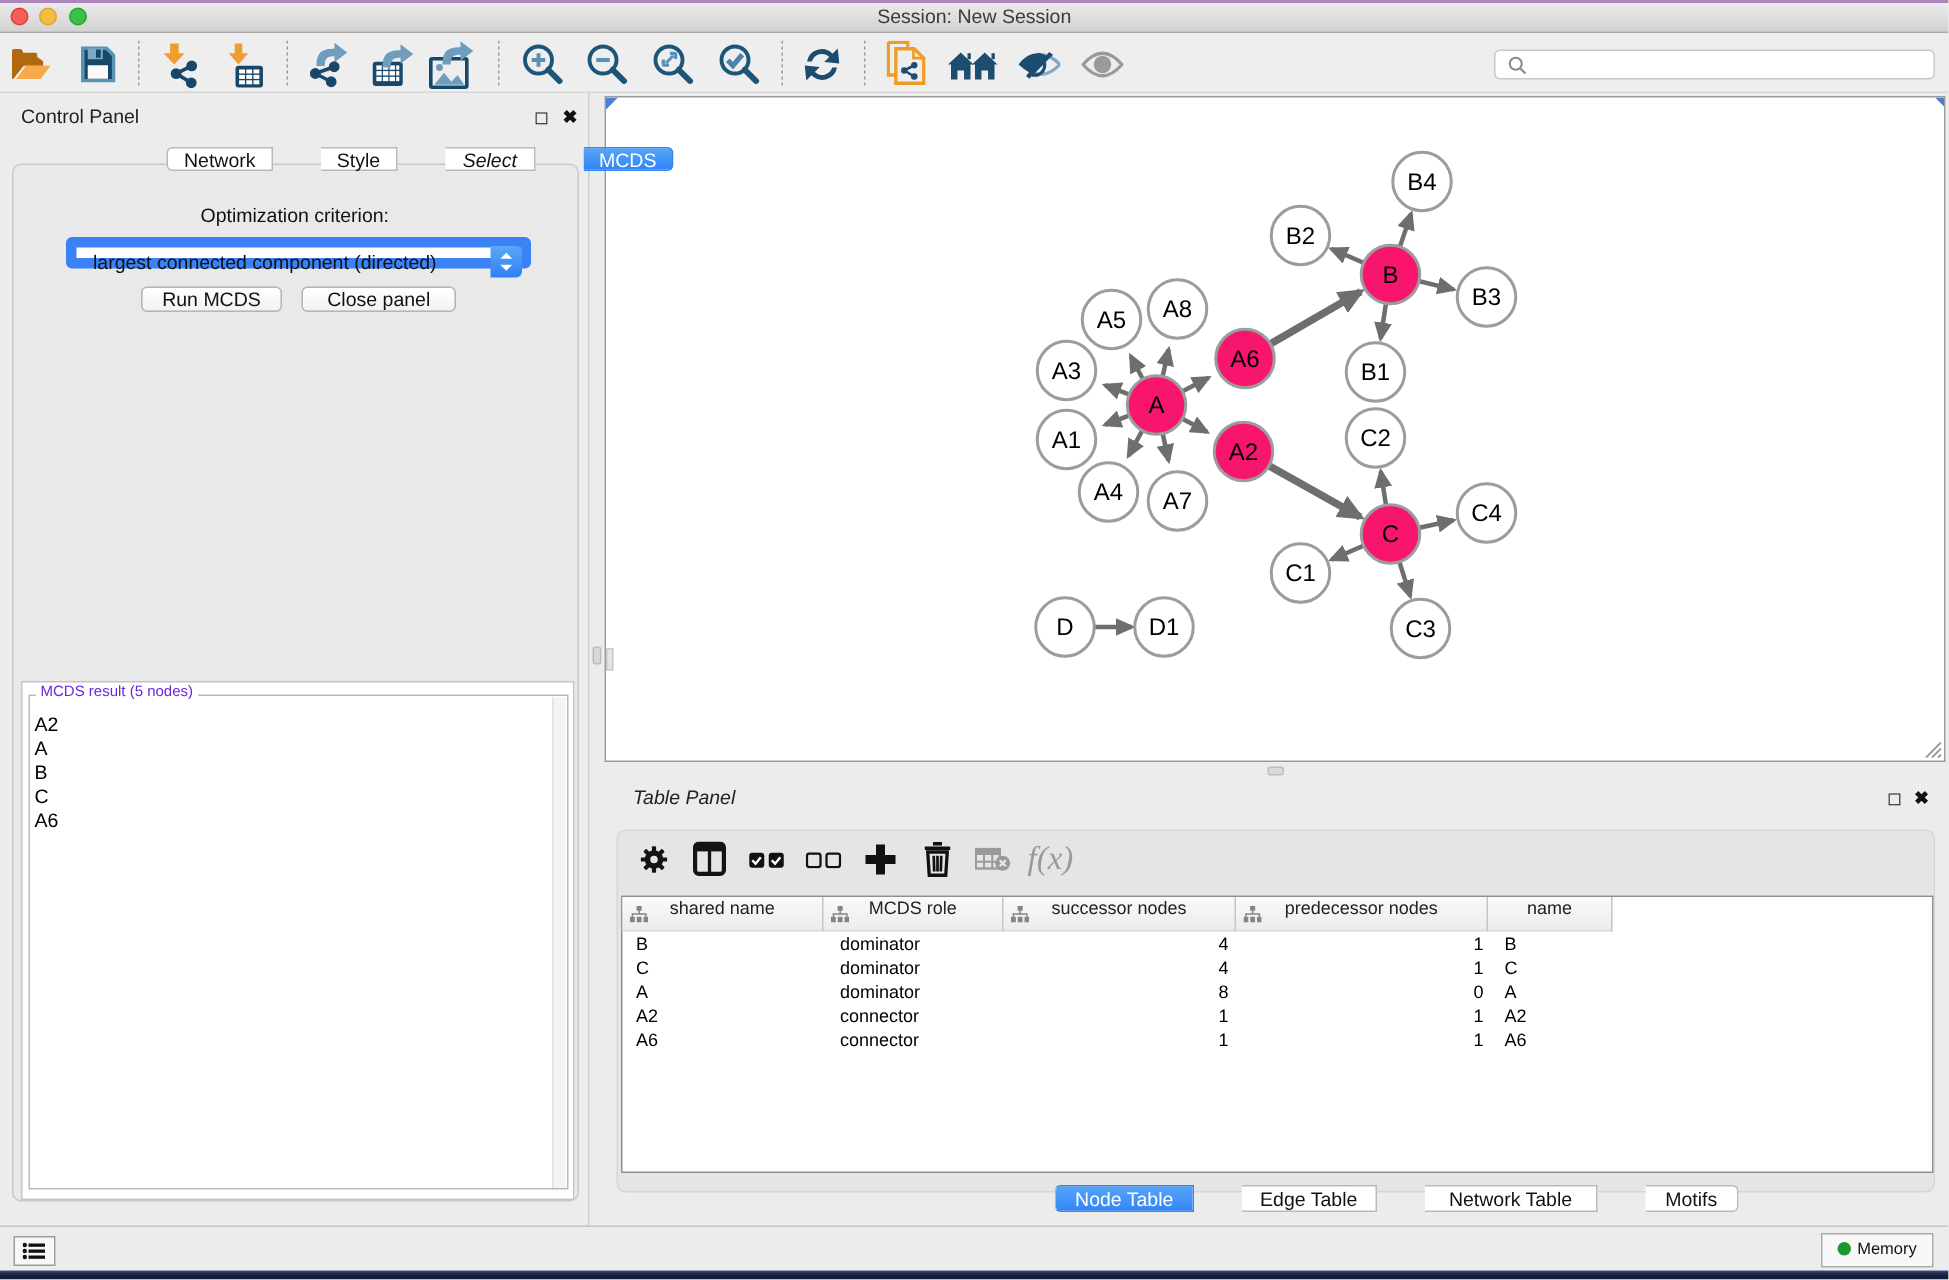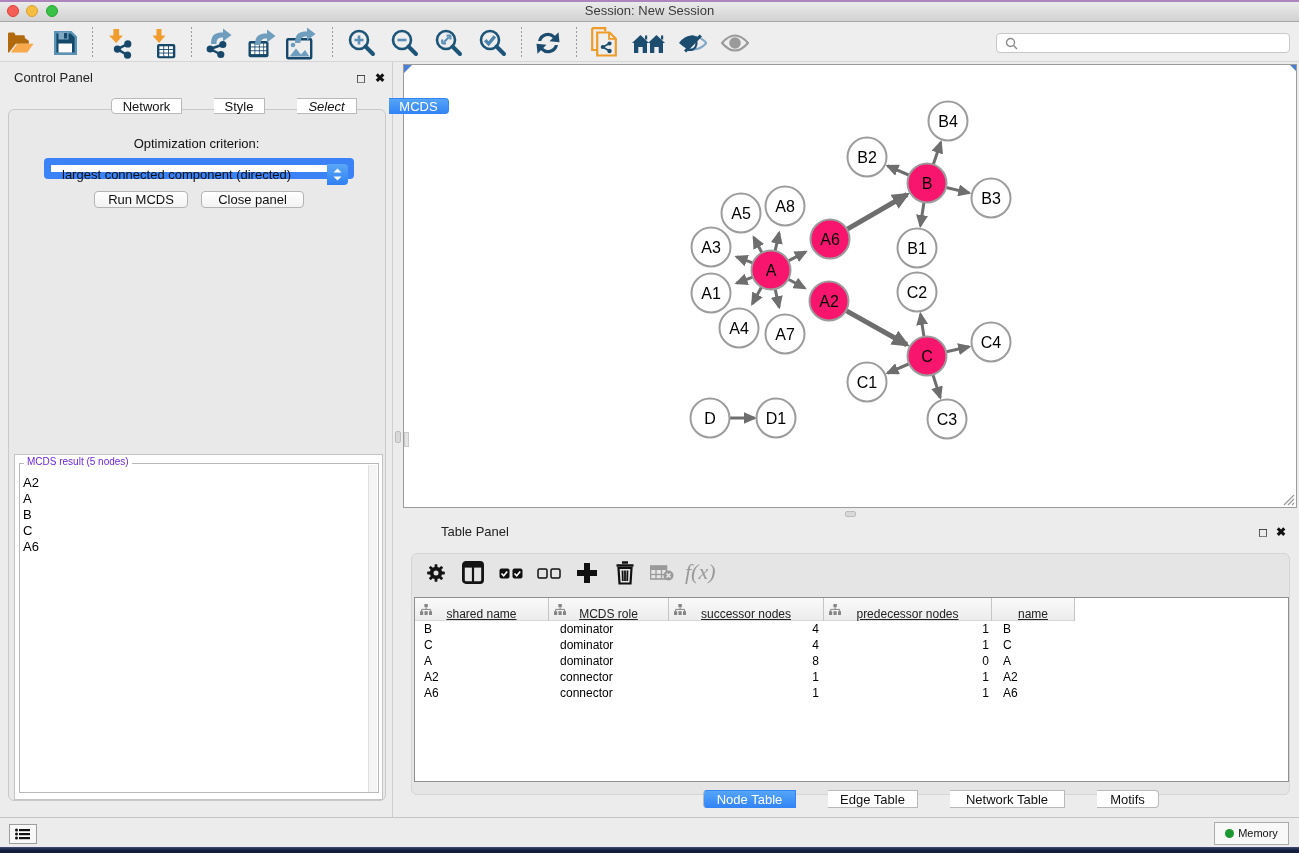--- a/index.html
+++ b/index.html
@@ -37,25 +37,25 @@
 #mcdsfield { left:4px; top:8px; width:360px; height:330px; border:1px solid #b9b9b9; }
 #mcdslegend { position:absolute; left:4px; top:-8px; background:#fff; padding:0 3px; font-size:10px; color:#6d28d9; }
 #mcdslist { position:absolute; left:3px; top:11px; font-size:13px; color:#000; line-height:16px; }
 #mcdsscroll { position:absolute; right:1px; top:1px; width:9px; height:327px; background:#f4f4f4; border-left:1px solid #e0e0e0; }
 
 #netwin { left:403px; top:64px; width:894px; height:444px; background:#fff; border:1px solid #9b9b9b; }
 #nettitle { position:absolute; left:0; top:0; width:100%; height:21px; background:linear-gradient(#f2f2f2,#d8d8d8); border-bottom:1px solid #ababab; }
 #nettitle .title { width:100%; text-align:center; font-size:13px; font-weight:bold; color:#333; line-height:21px; }
 
 #tablepanel { left:403px; top:519px; width:896px; height:298px; background:#ececec; }
-#tp-title { left:441px; top:524px; font-size:13px; color:#222; }
+#tp-title { left:422px; top:524px; font-size:13px; color:#222;font-style:italic; }
 #tabletoolbar { left:411px; top:553px; width:879px; height:242px; background:#e5e5e5; border:1px solid #d5d5d5; border-radius:6px; }
 #tablebox { left:414px; top:597px; width:875px; height:185px; background:#fff; border:1px solid #8f8f8f; }
 #thead { position:absolute; left:0; top:0; width:660px; height:23px; background:linear-gradient(#fafafa,#ececec); border-bottom:1px solid #d8d8d8; font-size:12px; color:#222; }
-#thead .hcell { position:absolute; top:0; height:23px; border-right:1px solid #c5c5c5; display:flex; align-items:flex-end; justify-content:center; gap:6px;text-decoration:underline; }
+#thead .hcell { position:absolute; top:0; height:23px; border-right:1px solid #c5c5c5; display:flex; align-items:flex-start; justify-content:center; gap:6px; }
 #thead .hico { position:absolute; left:5px; top:6px; }
 .trow { position:absolute; left:0; width:866px; height:16px; font-size:12px; color:#000; }
 .trow span { position:absolute; }
 
 #statusbar { left:0; top:817px; width:1299px; height:30px; background:#ececec; border-top:1px solid #c4c4c4; }
 #bottomstrip { left:0; top:847px; width:1299px; height:6px; background:linear-gradient(#46517a,#1d2849 35%,#111b38 80%,#1a2443); }
 #memorybtn { left:1214px; top:822px; width:75px; height:23px; background:#f8f8f8; border:1px solid #ababab; font-size:11px; color:#111; line-height:21px; text-align:center; }
 #listbtn { left:9px; top:824px; width:28px; height:20px; background:#f8f8f8; border:1px solid #9e9e9e; }
 .ico { position:absolute; }
 </style>

